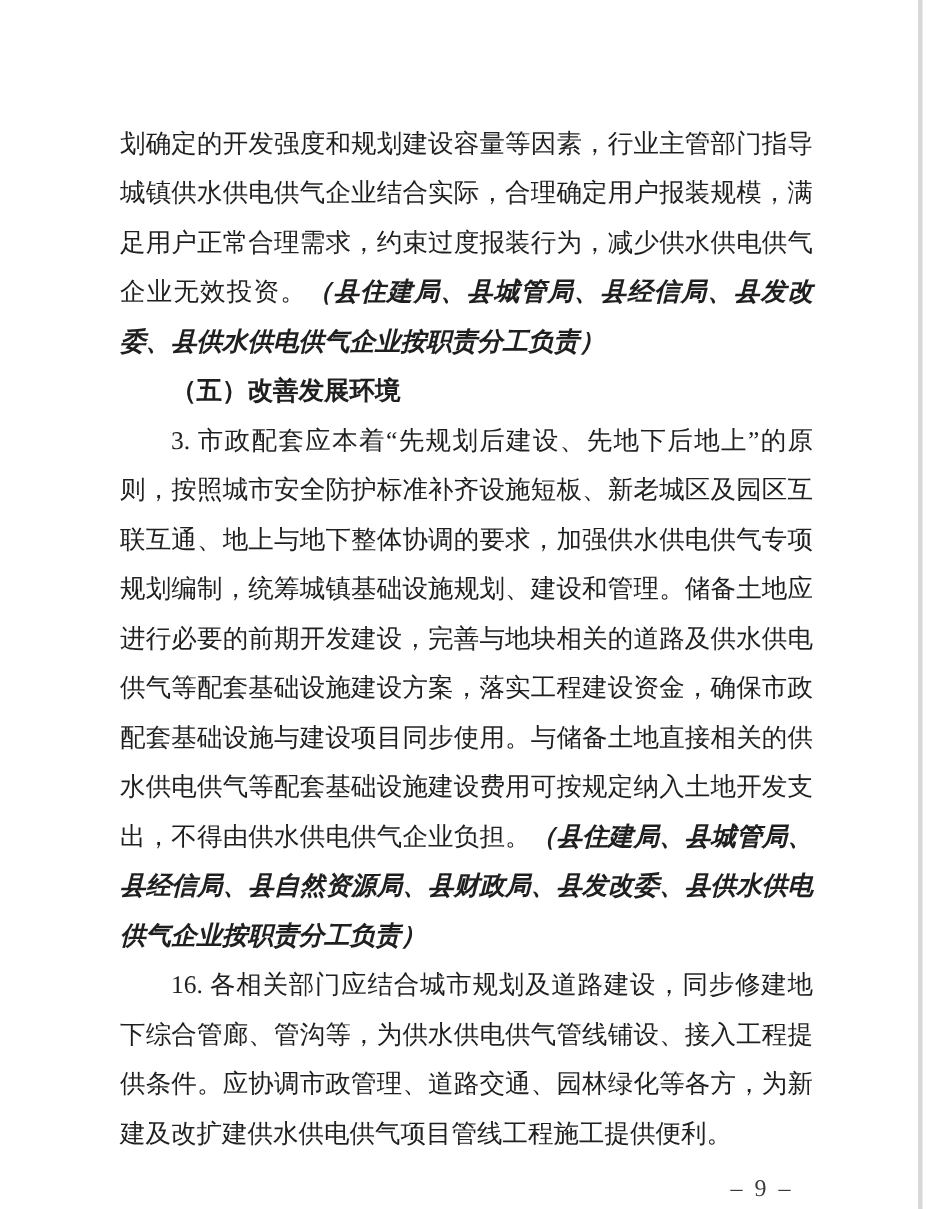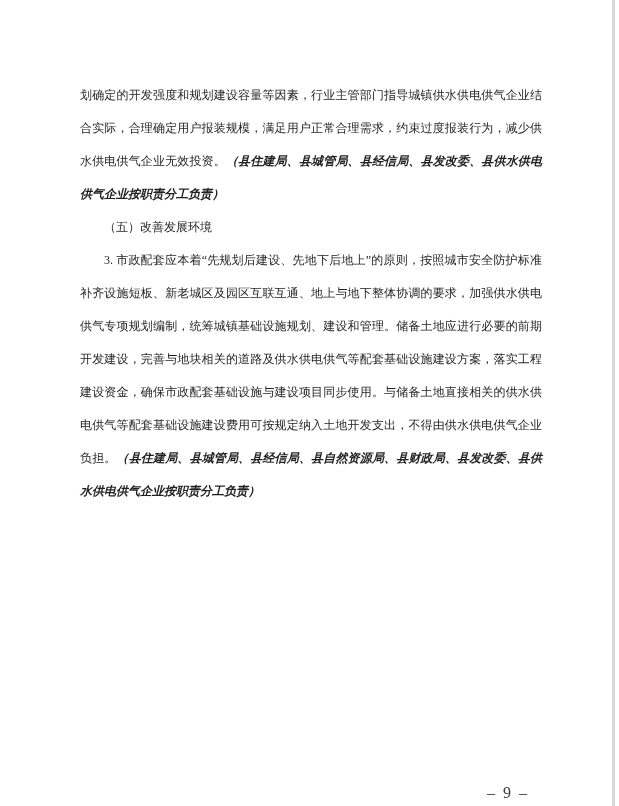--- a/index.html
+++ b/index.html
@@ -14,34 +14,34 @@
     background: #ffffff;
     overflow: hidden;
     font-family: "Liberation Serif", "DejaVu Serif", serif;
     color: #1f1f1f;
   }
   .content {
     position: absolute;
     left: 80px;
     top: 79px;
     width: 462px;
-    font-size: 12px;
+    font-size: 17px;
     line-height: 33px;
     text-align: justify;
   }
   .content p {
     margin: 0;
     padding: 0;
   }
   .para-indent {
     text-indent: 2em;
   }
   .heading {
     text-indent: 2em;
-    font-weight: normal;
+    font-weight: bold;
   }
   .attribution {
     font-weight: bold;
     font-style: italic;
   }
   .page-number {
     position: absolute;
     left: 468px;
     top: 784px;
     width: 80px;
@@ -69,19 +69,22 @@
     <p>
       <span>划确定的开发强度和规划建设容量等因素，行业主管部门指导城镇供水供电供气企业结合实际，合理确定用户报装规模，满足用户正常合理需求，约束过度报装行为，减少供水供电供气企业无效投资。</span><span class="attribution">（县住建局、县城管局、县经信局、县发改委、县供水供电供气企业按职责分工负责）</span>
     </p>
 
     <p class="heading">（五）改善发展环境</p>
 
     <p class="para-indent">
       <span>3. 市政配套应本着“先规划后建设、先地下后地上”的原则，按照城市安全防护标准补齐设施短板、新老城区及园区互联互通、地上与地下整体协调的要求，加强供水供电供气专项规划编制，统筹城镇基础设施规划、建设和管理。储备土地应进行必要的前期开发建设，完善与地块相关的道路及供水供电供气等配套基础设施建设方案，落实工程建设资金，确保市政配套基础设施与建设项目同步使用。与储备土地直接相关的供水供电供气等配套基础设施建设费用可按规定纳入土地开发支出，不得由供水供电供气企业负担。</span><span class="attribution">（县住建局、县城管局、县经信局、县自然资源局、县财政局、县发改委、县供水供电供气企业按职责分工负责）</span>
     </p>
 
+    <p class="para-indent">
+      <span>16. 各相关部门应结合城市规划及道路建设，同步修建地下综合管廊、管沟等，为供水供电供气管线铺设、接入工程提供条件。应协调市政管理、道路交通、园林绿化等各方，为新建及改扩建供水供电供气项目管线工程施工提供便利。</span>
+    </p>
 
   </div>
 
   <div class="page-number">– 9 –</div>
 
   <div class="page-edge"></div>
 </div>
 
 </body></html>

